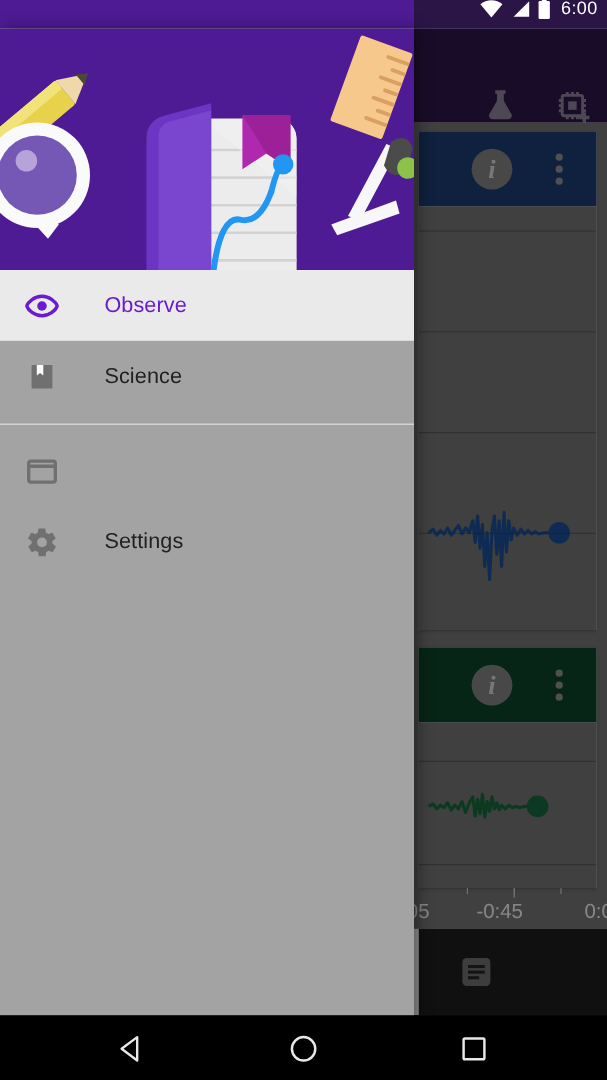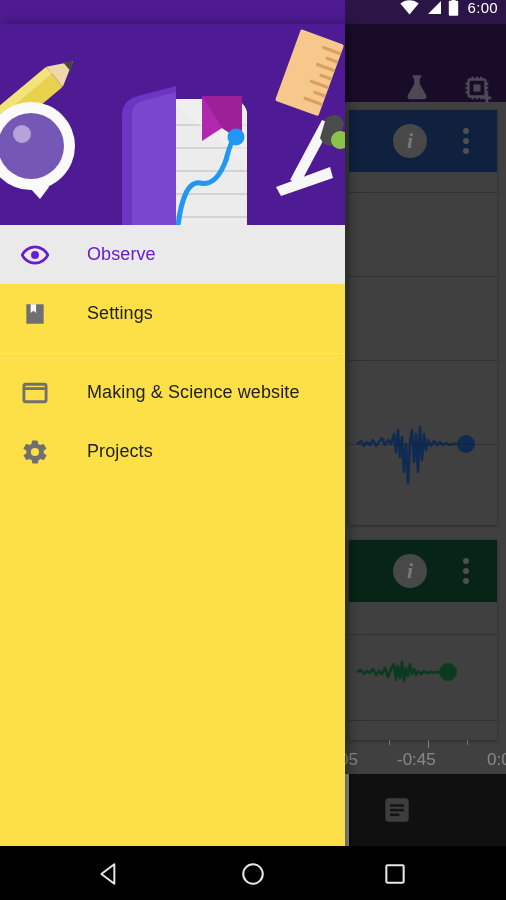--- a/index.html
+++ b/index.html
@@ -173,21 +173,21 @@
     position: absolute; left: 345px; top: 24px;
     width: 161px; height: 822px;
     background: rgba(0,0,0,.42);
     z-index: 45;
   }
 
   
   #drawer {
     position: absolute; left: 0; top: 24px;
     width: 345px; height: 832px;
-    background: #fde047;
+    background: #a3a3a3;
     z-index: 50;
     box-shadow: 3px 0 12px rgba(0,0,0,.4);
     overflow: hidden;
   }
 
   #drawer-header {
     position: relative;
     width: 345px; height: 201px;
     background: #4e1b94;
     overflow: hidden;
@@ -429,42 +429,41 @@
         <span class="nav-label">Observe</span>
       </div>
 
       <div class="nav-item">
         <span class="nav-icon">
           <svg viewBox="0 0 24 24" width="26" height="26">
             <path d="M4 3h16v18H4z" fill="#707070"></path>
             <path d="M8 3h5v8l-2.5-2L8 11z" fill="#fafafa"></path>
           </svg>
         </span>
-        <span class="nav-label">Settings</span>
+        <span class="nav-label">Science</span>
       </div>
 
       <div class="nav-divider"></div>
 
       <div class="nav-item">
         <span class="nav-icon">
           <svg viewBox="0 0 24 24" width="28" height="28">
             <rect x="2.5" y="4.5" width="19" height="15" rx="1.6" fill="none" stroke="#707070" stroke-width="2.4"></rect>
             <path d="M2.5 8.2 H21.5" stroke="#707070" stroke-width="2.4"></path>
           </svg>
         </span>
-        <span class="nav-label">Making &amp; Science website</span>
       </div>
 
       <div class="nav-item">
         <span class="nav-icon">
           <svg viewBox="0 0 24 24" width="28" height="28" fill="#707070">
             <path d="M19.4 13a7.8 7.8 0 0 0 0-2l2.1-1.6a.5.5 0 0 0 .1-.6l-2-3.5a.5.5 0 0 0-.6-.2l-2.5 1a7.6 7.6 0 0 0-1.7-1l-.4-2.6a.5.5 0 0 0-.5-.4h-4a.5.5 0 0 0-.5.4l-.4 2.6a7.6 7.6 0 0 0-1.7 1l-2.5-1a.5.5 0 0 0-.6.2l-2 3.5a.5.5 0 0 0 .1.6L4.6 11a7.8 7.8 0 0 0 0 2l-2.1 1.6a.5.5 0 0 0-.1.6l2 3.5a.5.5 0 0 0 .6.2l2.5-1a7.6 7.6 0 0 0 1.7 1l.4 2.6a.5.5 0 0 0 .5.4h4a.5.5 0 0 0 .5-.4l.4-2.6a7.6 7.6 0 0 0 1.7-1l2.5 1a.5.5 0 0 0 .6-.2l2-3.5a.5.5 0 0 0-.1-.6zM12 15.5A3.5 3.5 0 1 1 15.5 12 3.5 3.5 0 0 1 12 15.5z"></path>
           </svg>
         </span>
-        <span class="nav-label">Projects</span>
+        <span class="nav-label">Settings</span>
       </div>
 
 
     </div>
   </div>
 
   <div id="navbar">
     <div class="navbtn" id="btn-back">
       <svg viewBox="0 0 24 24" width="26" height="26">
         <path d="M16 3 L4 12 L16 21 Z" fill="none" stroke="#e8e8e8" stroke-width="1.8" stroke-linejoin="round"></path>

